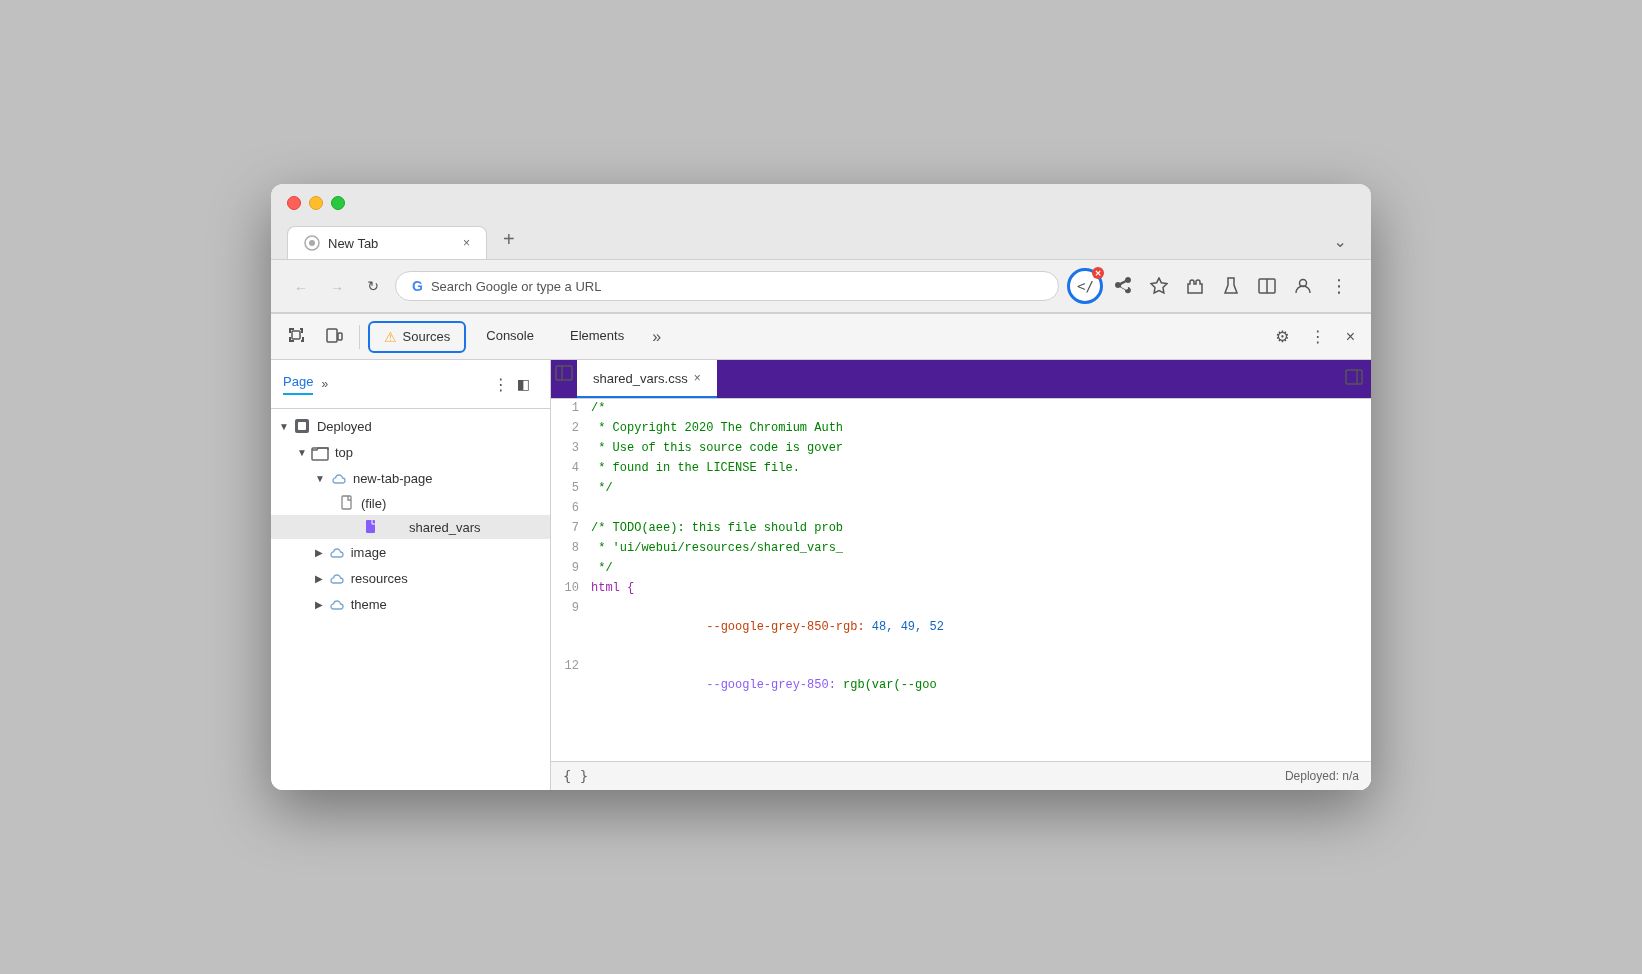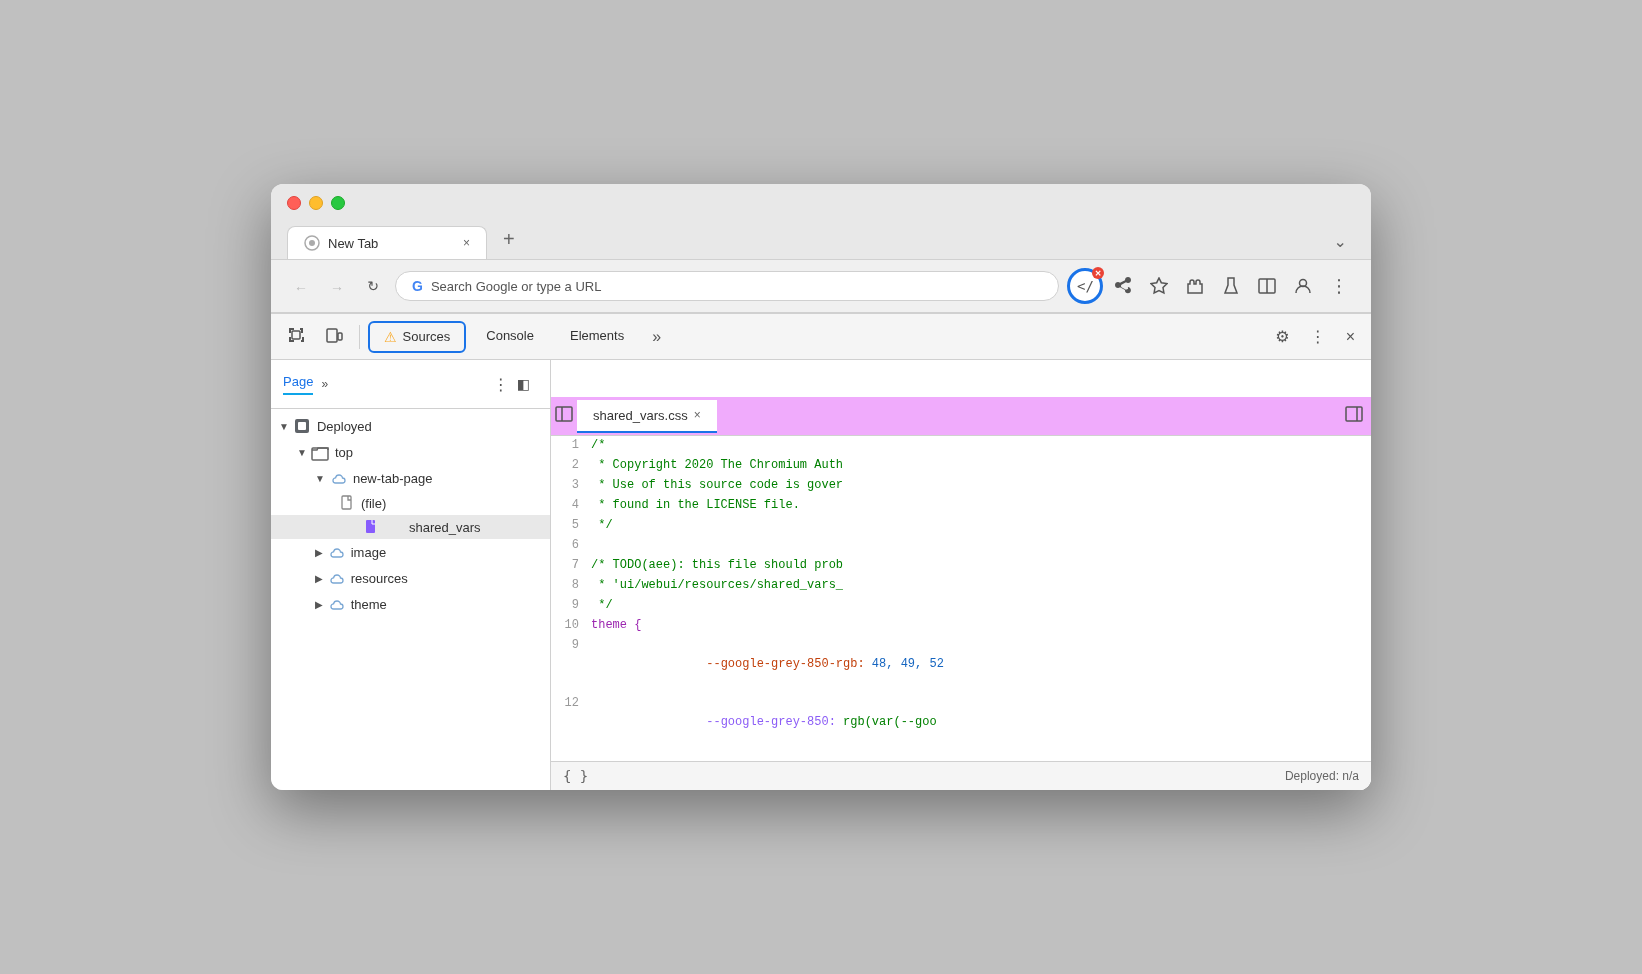--- a/index.html
+++ b/index.html
@@ -283,25 +283,23 @@
     
     .code-editor-panel {
       flex: 1;
       display: flex;
       flex-direction: column;
       background: #fff;
       overflow: hidden;
     }
     .editor-tab-bar {
       display: flex;
-      align-items: center;
-      background: #f0abfc;
+      background: #4c1d95;
       border-bottom: 1px solid #d0d0d0;
       padding: 0;
-      margin-top: 37px;
     }
     .editor-tab {
       display: flex;
       align-items: center;
       gap: 6px;
       padding: 8px 16px;
       font-size: 13px;
       color: #333;
       cursor: pointer;
       border-bottom: 2px solid #1a73e8;
@@ -614,21 +612,21 @@
           <div class="code-line">
             <span class="line-number">8</span>
             <span class="line-content code-comment"> * 'ui/webui/resources/shared_vars_</span>
           </div>
           <div class="code-line">
             <span class="line-number">9</span>
             <span class="line-content code-comment"> */</span>
           </div>
           <div class="code-line">
             <span class="line-number">10</span>
-            <span class="line-content code-selector">theme {</span>
+            <span class="line-content code-selector">html {</span>
           </div>
           <div class="code-line">
             <span class="line-number">9</span>
             <span class="line-content">
               <span style="color:#c2410c;">  --google-grey-850-rgb: </span><span style="color:#1565c0;">48, 49, 52</span>
             </span>
           </div>
           <div class="code-line">
             <span class="line-number">12</span>
             <span class="line-content">

